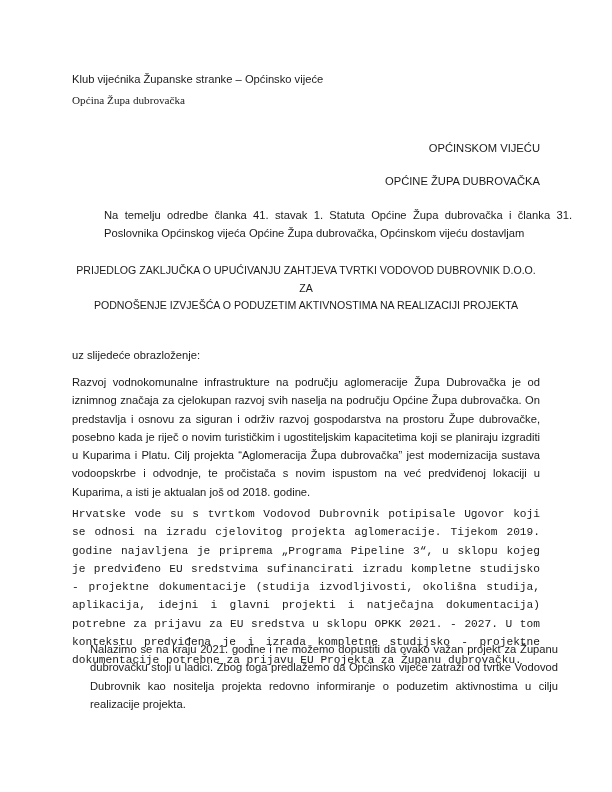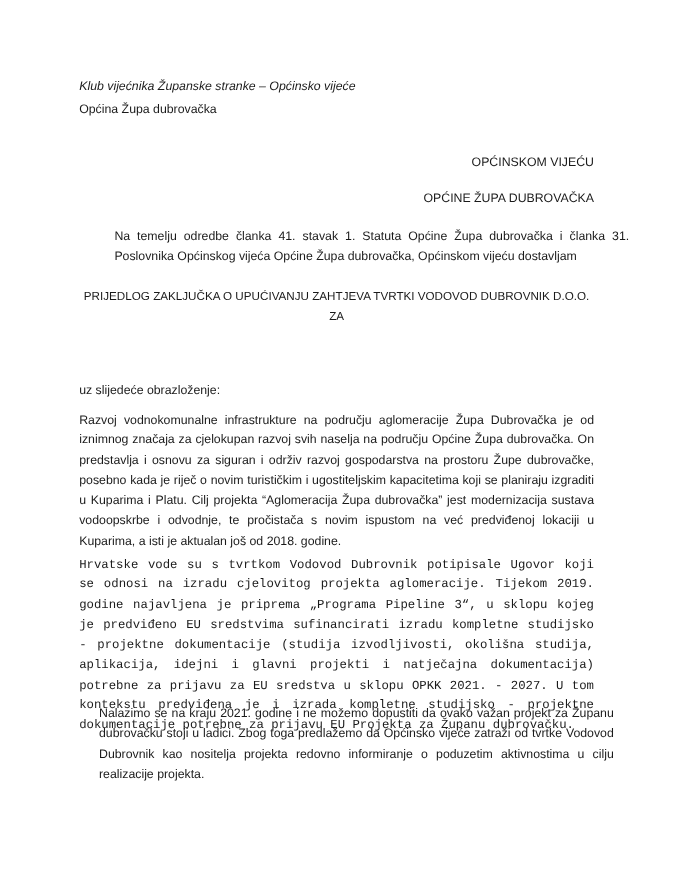--- a/index.html
+++ b/index.html
@@ -1,21 +1,21 @@
 <!DOCTYPE html>
 <html><head>
 <meta charset="utf-8">
 <style>
   html, body { margin:0; padding:0; background:#ffffff; }
   body { width:612px; height:792px; position:relative; overflow:hidden;
          font-family:"Liberation Sans", sans-serif; color:#1a1a1a; }
   .page { position:absolute; left:72px; top:0; width:468px; }
   .line { font-size:11.2px; line-height:18px; }
-  .hdr1 { position:absolute; top:70px; left:0;font-style:italic; }
-  .hdr2 { position:absolute; top:91px; left:0; }
+  .hdr1 { position:absolute; top:70px; left:0; }
+  .hdr2 { position:absolute; top:91px; left:0;font-family:Liberation Serif, serif; }
   .addr1 { position:absolute; top:139px; right:0; text-align:right; width:300px; }
   .addr2 { position:absolute; top:160px; right:0; text-align:right; width:300px;margin-top:12px; }
   .intro { position:absolute; top:207px; left:0; width:468px; text-align:justify; font-size:11.2px; line-height:17.5px;margin-left:32px; }
   .title { position:absolute; top:262px; left:0; width:468px; text-align:center; font-size:10.6px; line-height:17.5px; }
   .title span { display:block; }
   .lead { position:absolute; top:346px; left:0; }
   .para { position:absolute; left:0; width:468px; text-align:justify; font-size:11.2px; line-height:18.3px; margin:0; }
   .p1 { top:373px; }
   .p2 { top:505px;font-family:Liberation Mono, monospace; }
   .p3 { top:640px;margin-left:18px; }
@@ -27,20 +27,21 @@
   <div class="line hdr1">Klub vijećnika Županske stranke – Općinsko vijeće</div>
   <div class="line hdr2">Općina Župa dubrovačka</div>
 
   <div class="line addr1">OPĆINSKOM VIJEĆU</div>
   <div class="line addr2">OPĆINE ŽUPA DUBROVAČKA</div>
 
   <div class="intro">Na temelju odredbe članka 41. stavak 1. Statuta Općine Župa dubrovačka i članka 31. Poslovnika Općinskog vijeća Općine Župa dubrovačka, Općinskom vijeću dostavljam</div>
 
   <div class="title">
     <span>PRIJEDLOG ZAKLJUČKA O UPUĆIVANJU ZAHTJEVA TVRTKI VODOVOD DUBROVNIK D.O.O. ZA</span>
+    <span>PODNOŠENJE IZVJEŠĆA O PODUZETIM AKTIVNOSTIMA NA REALIZACIJI PROJEKTA</span>
   </div>
 
   <div class="line lead">uz slijedeće obrazloženje:</div>
 
   <p class="para p1">Razvoj vodnokomunalne infrastrukture na području aglomeracije Župa Dubrovačka je od iznimnog značaja za cjelokupan razvoj svih naselja na području Općine Župa dubrovačka. On predstavlja i osnovu za siguran i održiv razvoj gospodarstva na prostoru Župe dubrovačke, posebno kada je riječ o novim turističkim i ugostiteljskim kapacitetima koji se planiraju izgraditi u Kuparima i Platu. Cilj projekta “Aglomeracija Župa dubrovačka” jest modernizacija sustava vodoopskrbe i odvodnje, te pročistača s novim ispustom na već predviđenoj lokaciji u Kuparima, a isti je aktualan još od 2018. godine.</p>
   <p class="para p2">Hrvatske vode su s tvrtkom Vodovod Dubrovnik potipisale Ugovor koji se odnosi na izradu cjelovitog projekta aglomeracije. Tijekom 2019. godine najavljena je priprema „Programa Pipeline 3“, u sklopu kojeg je predviđeno EU sredstvima sufinancirati izradu kompletne studijsko - projektne dokumentacije (studija izvodljivosti, okolišna studija, aplikacija, idejni i glavni projekti i natječajna dokumentacija) potrebne za prijavu za EU sredstva u sklopu OPKK 2021. - 2027. U tom kontekstu  predviđena je i izrada kompletne studijsko - projektne dokumentacije potrebne za prijavu EU Projekta za Županu dubrovačku.</p>
   <p class="para p3">Nalazimo se na kraju 2021. godine i ne možemo dopustiti da ovako važan projekt za Županu dubrovačku stoji u ladici. Zbog toga predlažemo da Općinsko vijeće zatraži od tvrtke Vodovod Dubrovnik kao nositelja projekta redovno informiranje o poduzetim aktivnostima u cilju realizacije projekta.</p>
 </div>
 
 </body></html>

